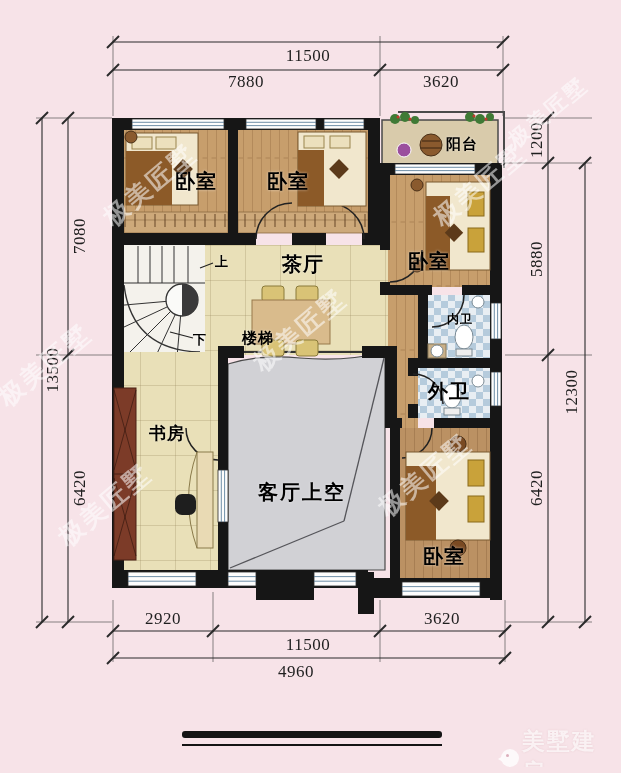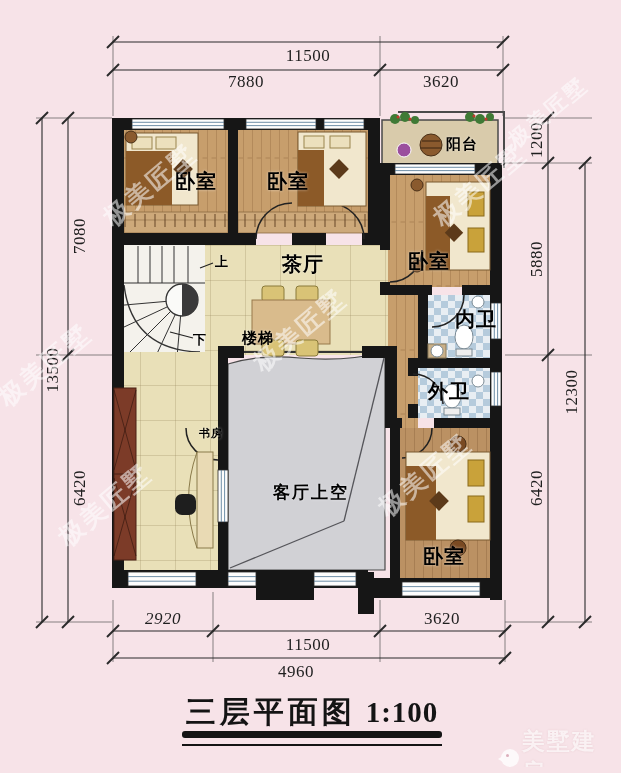--- a/index.html
+++ b/index.html
@@ -342,57 +342,54 @@
           <line x1="542" y1="628" x2="554" y2="616"></line>
       <line x1="579" y1="169" x2="591" y2="157"></line>
           <line x1="579" y1="628" x2="591" y2="616"></line>
     </g>
   </g>
 </svg>
 
 <div class="dim" style="left:308px;top:56px;">11500</div>
 <div class="dim" style="left:246px;top:82px;">7880</div>
 <div class="dim" style="left:441px;top:82px;">3620</div>
-<div class="dim" style="left:163px;top:619px;font-style:italic;">2920</div>
+<div class="dim" style="left:163px;top:619px;">2920</div>
 <div class="dim" style="left:296px;top:644px;margin-top:28px;">4960</div>
 <div class="dim" style="left:442px;top:619px;">3620</div>
 <div class="dim" style="left:308px;top:645px;">11500</div>
 <div class="dim v" style="left:53px;top:370px;">13500</div>
 <div class="dim v" style="left:80px;top:236px;">7080</div>
 <div class="dim v" style="left:80px;top:488px;">6420</div>
 <div class="dim v" style="left:537px;top:140px;">1200</div>
 <div class="dim v" style="left:537px;top:259px;">5880</div>
 <div class="dim v" style="left:537px;top:488px;">6420</div>
 <div class="dim v" style="left:572px;top:392px;">12300</div>
 
 <div class="lbl room" style="left:196px;top:181px;">卧室</div>
 <div class="lbl room" style="left:288px;top:181px;">卧室</div>
 <div class="lbl room" style="left:462px;top:144px;font-size:15px;">阳台</div>
 <div class="lbl room" style="left:429px;top:261px;">卧室</div>
 <div class="lbl room" style="left:303px;top:264px;">茶厅</div>
 <div class="lbl small" style="left:222px;top:262px;">上</div>
 <div class="lbl small" style="left:200px;top:340px;">下</div>
 <div class="lbl room" style="left:234px;top:338px;font-size:15px;margin-left:24px;">楼梯</div>
-<div class="lbl room" style="left:476px;top:319px;font-size:20px;">内卫</div>
+<div class="lbl room" style="left:460px;top:319px;font-size:12px;">内卫</div>
 <div class="lbl room" style="left:449px;top:391px;font-size:20px;">外卫</div>
-<div class="lbl room" style="left:167px;top:433px;font-size:11px;margin-left:44px;">书房</div>
-<div class="lbl room" style="left:311px;top:492px;font-size:17px;letter-spacing:2px;">客厅上空</div>
+<div class="lbl room" style="left:167px;top:433px;font-size:17px;">书房</div>
+<div class="lbl room" style="left:302px;top:492px;font-size:20px;letter-spacing:2px;">客厅上空</div>
 <div class="lbl room" style="left:444px;top:556px;">卧室</div>
 
 <div class="wm" style="left:150px;top:185px;">极美匠墅</div>
 <div class="wm" style="left:45px;top:365px;">极美匠墅</div>
 <div class="wm" style="left:300px;top:330px;">极美匠墅</div>
 <div class="wm" style="left:480px;top:185px;">极美匠墅</div>
 <div class="wm" style="left:105px;top:505px;">极美匠墅</div>
 <div class="wm" style="left:425px;top:475px;">极美匠墅</div>
 <div class="wm" style="left:548px;top:112px;font-size:21px;">极美匠墅</div>
 
-<div class="titleblock">
-  <span class="t">三层平面图</span><span class="s">1:100</span>
-</div>
 <div class="uline1"></div>
 <div class="uline2"></div>
 
 <div class="logo">
   <span class="chick">
     <span class="body"></span>
         <span class="eye"></span>
         <span class="beak"></span>
   </span>
   <span class="txt">美墅建房</span>

